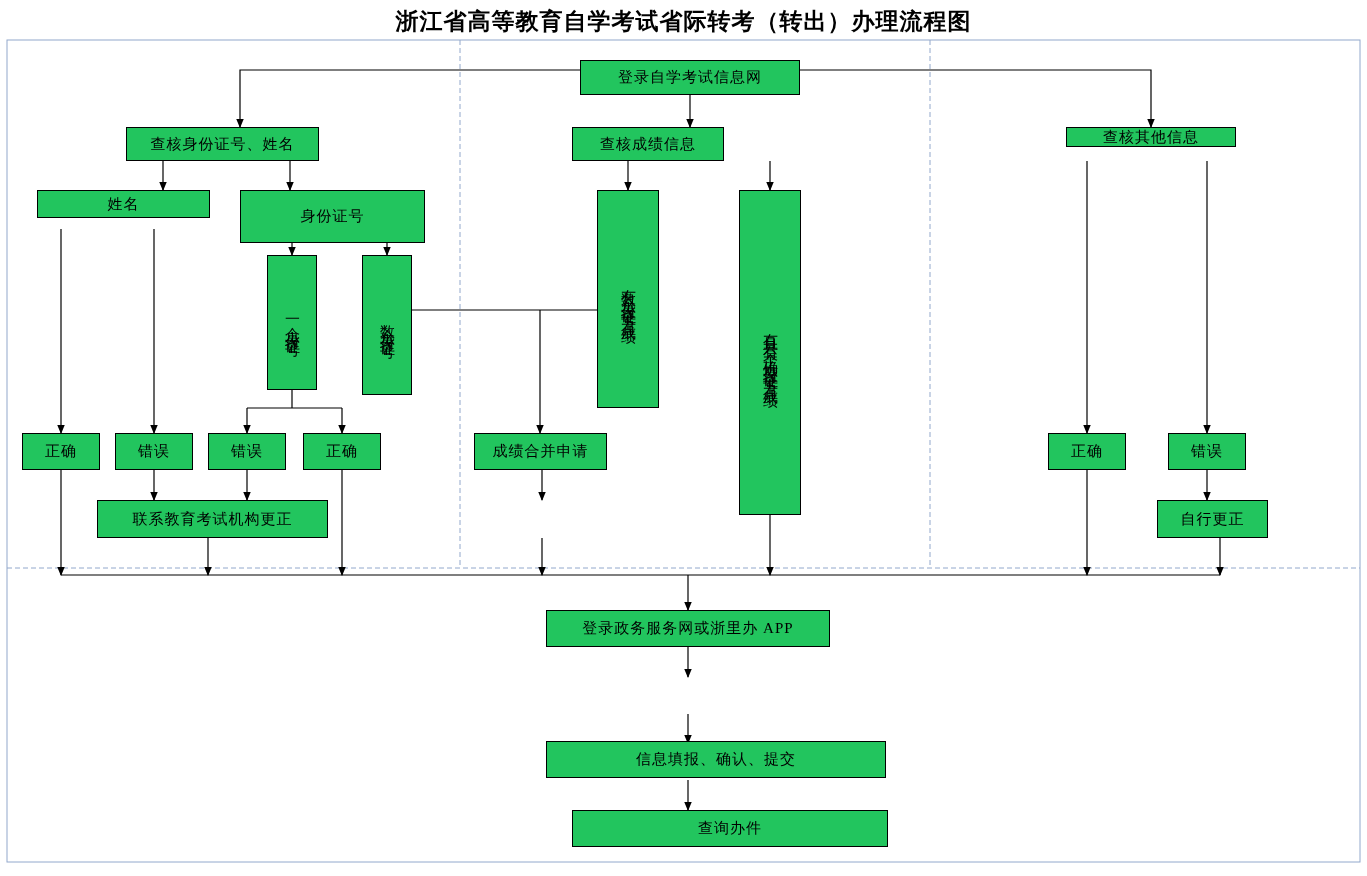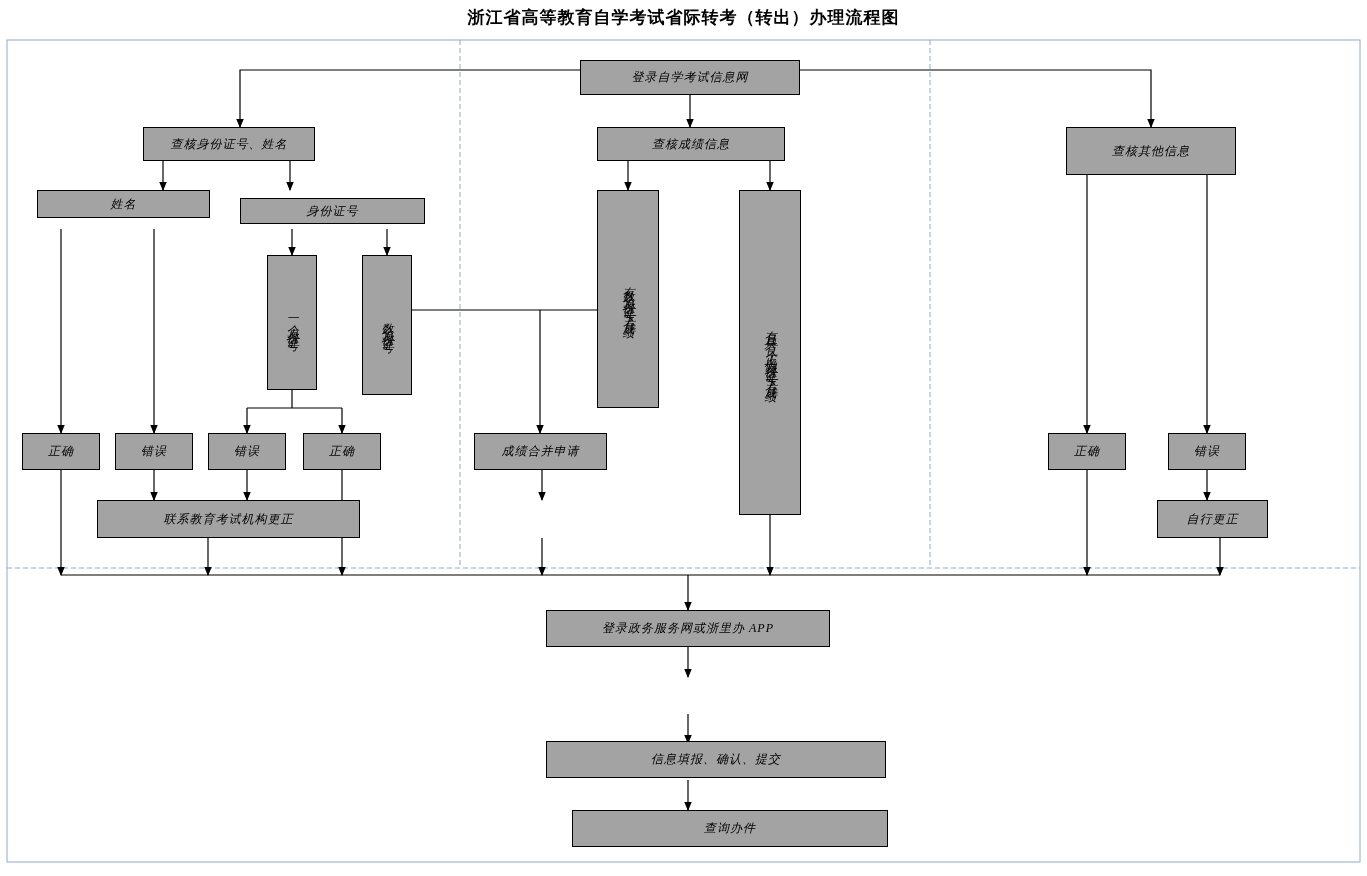--- a/index.html
+++ b/index.html
@@ -5,31 +5,31 @@
   * { box-sizing: border-box; }
   html, body { margin: 0; padding: 0; background: #ffffff; }
   body {
     width: 1367px; height: 876px;
     font-family: "Liberation Serif", serif;
     color: #000;
   }
   .stage { position: relative; width: 1367px; height: 876px; background: #fff; overflow: hidden; }
   .title {
     position: absolute; left: 0; top: 6px; width: 100%;
-    text-align: center; font-weight: bold; font-size: 17px;
+    text-align: center; font-weight: bold; font-size: 23px;
     font-family: "Liberation Sans", sans-serif; letter-spacing: 1px;
     z-index: 3;
   }
   svg.wires { position: absolute; left: 0; top: 0; z-index: 1; }
   .node {
     position: absolute; z-index: 2;
-    background: #a3a3a3; border: 1px solid #000;
+    background: #22c55e; border: 1px solid #000;
     display: flex; align-items: center; justify-content: center;
-    text-align: center; font-size: 12px; line-height: 1.25;
-    letter-spacing: 1px; padding: 2px; font-style: italic;
+    text-align: center; font-size: 15px; line-height: 1.25;
+    letter-spacing: 1px; padding: 2px;
   }
   .node.v {
     writing-mode: vertical-rl; text-orientation: upright;
     letter-spacing: 4px; padding: 6px 2px;
   }
 </style>
 </head>
 <body>
 
 <div class="stage">
@@ -90,33 +90,33 @@
       <path d="M61,575 H1220"></path>
       <path d="M688,575 V610" marker-end="url(#ah)"></path>
       <path d="M688,647 V677" marker-end="url(#ah)"></path>
       <path d="M688,714 V743" marker-end="url(#ah)"></path>
       <path d="M688,780 V810" marker-end="url(#ah)"></path>
     </g>
   </svg>
 
   <div class="node" style="left:580px;top:60px;width:220px;height:35px">登录自学考试信息网</div>
 
-  <div class="node" style="left:143px;top:127px;width:172px;height:34px">查核身份证号、姓名</div>
-  <div class="node" style="left:597px;top:127px;width:188px;height:34px">查核成绩信息</div>
-  <div class="node" style="left:1066px;top:127px;width:170px;height:48px">查核其他信息</div>
+  <div class="node" style="left:126px;top:127px;width:193px;height:34px">查核身份证号、姓名</div>
+  <div class="node" style="left:572px;top:127px;width:152px;height:34px">查核成绩信息</div>
+  <div class="node" style="left:1066px;top:127px;width:170px;height:20px">查核其他信息</div>
 
   <div class="node" style="left:37px;top:190px;width:173px;height:28px">姓名</div>
-  <div class="node" style="left:240px;top:198px;width:185px;height:26px">身份证号</div>
+  <div class="node" style="left:240px;top:190px;width:185px;height:53px">身份证号</div>
   <div class="node v" style="left:267px;top:255px;width:50px;height:135px">一个身份证号</div>
   <div class="node v" style="left:362px;top:255px;width:50px;height:140px">数个身份证号</div>
   <div class="node" style="left:22px;top:433px;width:78px;height:37px">正确</div>
   <div class="node" style="left:115px;top:433px;width:78px;height:37px">错误</div>
   <div class="node" style="left:208px;top:433px;width:78px;height:37px">错误</div>
   <div class="node" style="left:303px;top:433px;width:78px;height:37px">正确</div>
-  <div class="node" style="left:97px;top:500px;width:263px;height:38px">联系教育考试机构更正</div>
+  <div class="node" style="left:97px;top:500px;width:231px;height:38px">联系教育考试机构更正</div>
 
   <div class="node v" style="left:597px;top:190px;width:62px;height:218px">有数个身份证号下有成绩</div>
   <div class="node v" style="left:739px;top:190px;width:62px;height:325px">有且只有一个正确身份证号下有成绩</div>
   <div class="node" style="left:474px;top:433px;width:133px;height:37px">成绩合并申请</div>
 
   <div class="node" style="left:1048px;top:433px;width:78px;height:37px">正确</div>
   <div class="node" style="left:1168px;top:433px;width:78px;height:37px">错误</div>
   <div class="node" style="left:1157px;top:500px;width:111px;height:38px">自行更正</div>
 
   <div class="node" style="left:546px;top:610px;width:284px;height:37px">登录政务服务网或浙里办 APP</div>

